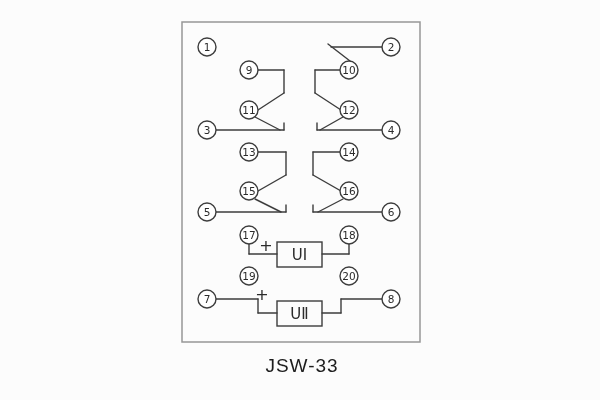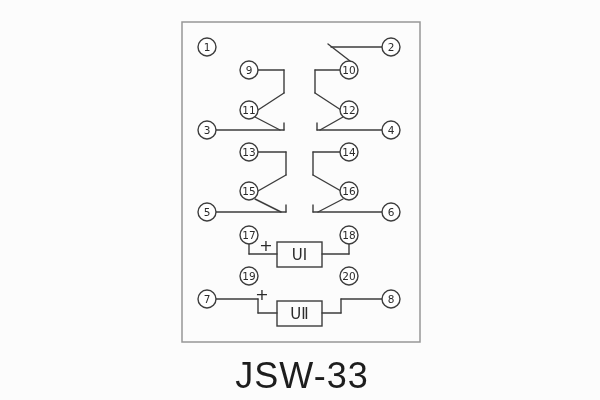--- a/index.html
+++ b/index.html
@@ -1,21 +1,21 @@
 <!DOCTYPE html>
 <html><head>
 <meta charset="utf-8">
 <style>
   html,body{margin:0;padding:0;background:#fcfcfc;}
   #stage{position:relative;width:600px;height:400px;background:#fcfcfc;overflow:hidden;
          font-family:"Liberation Sans","DejaVu Sans",sans-serif;}
   #diagram{position:absolute;left:0;top:0;display:block;}
   svg text{font-family:"DejaVu Sans","Liberation Sans",sans-serif;}
   .caption{position:absolute;left:182px;top:355px;width:240px;text-align:center;
-           font-size:36px;font-weight:500;letter-spacing:1px;color:#1d1d1d;}
+           font-size:19px;font-weight:500;letter-spacing:1px;color:#1d1d1d;}
 </style>
 </head>
 <body>
 
 <div id="stage">
   <svg id="diagram" width="600" height="400" viewBox="0 0 600 400">
     <g id="gen">
         <rect x="182" y="22" width="238" height="320" fill="none" stroke="#979797" stroke-width="1.5"></rect>
         <line x1="258" y1="70" x2="284" y2="70" stroke="#3d3d3d" stroke-width="1.4" stroke-linecap="round"></line>
         <line x1="284" y1="70" x2="284" y2="93" stroke="#3d3d3d" stroke-width="1.4" stroke-linecap="round"></line>

